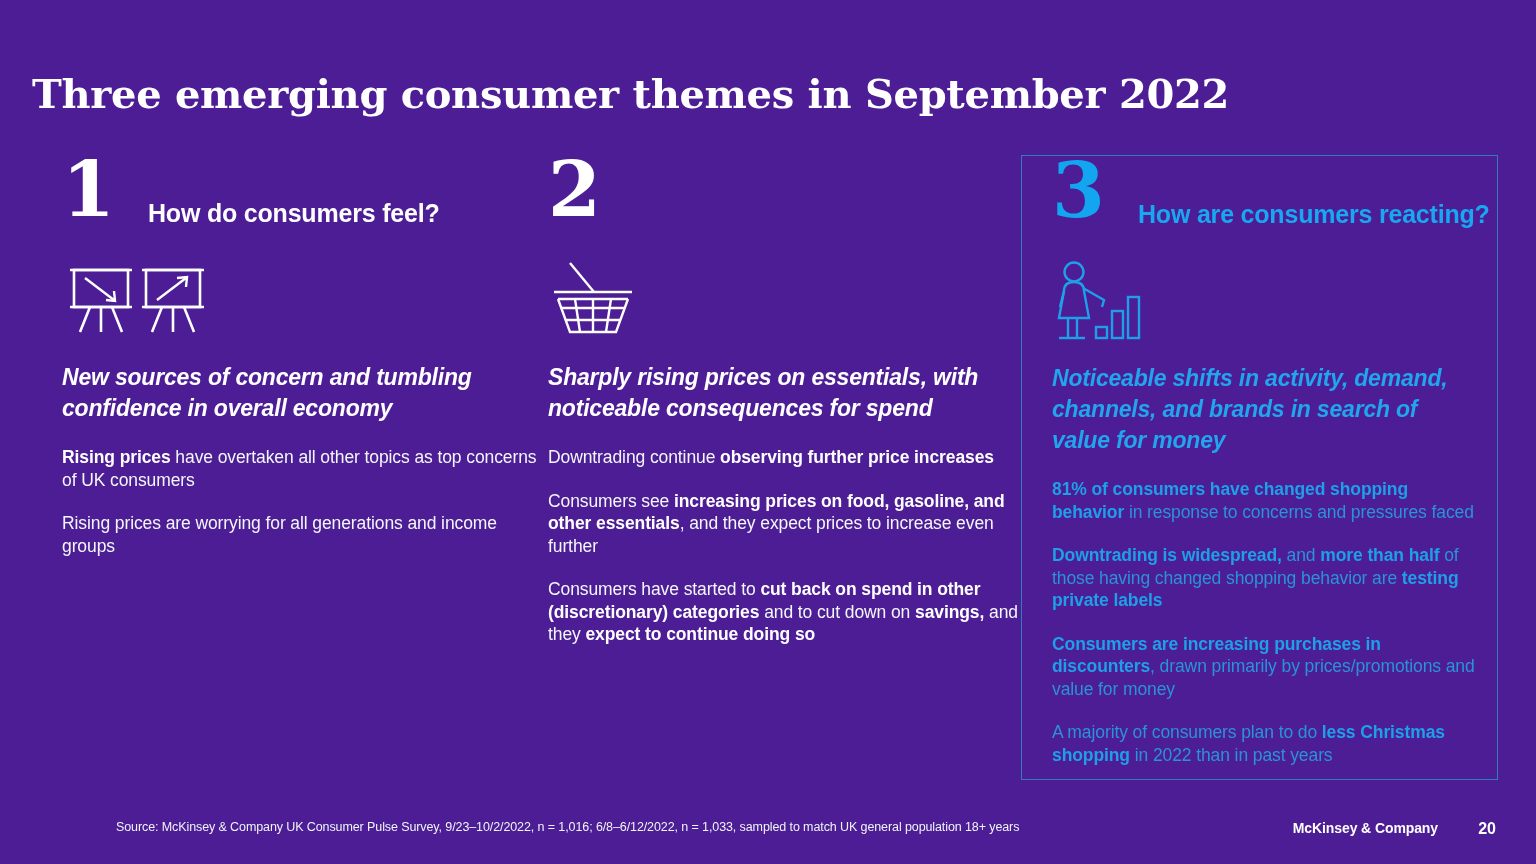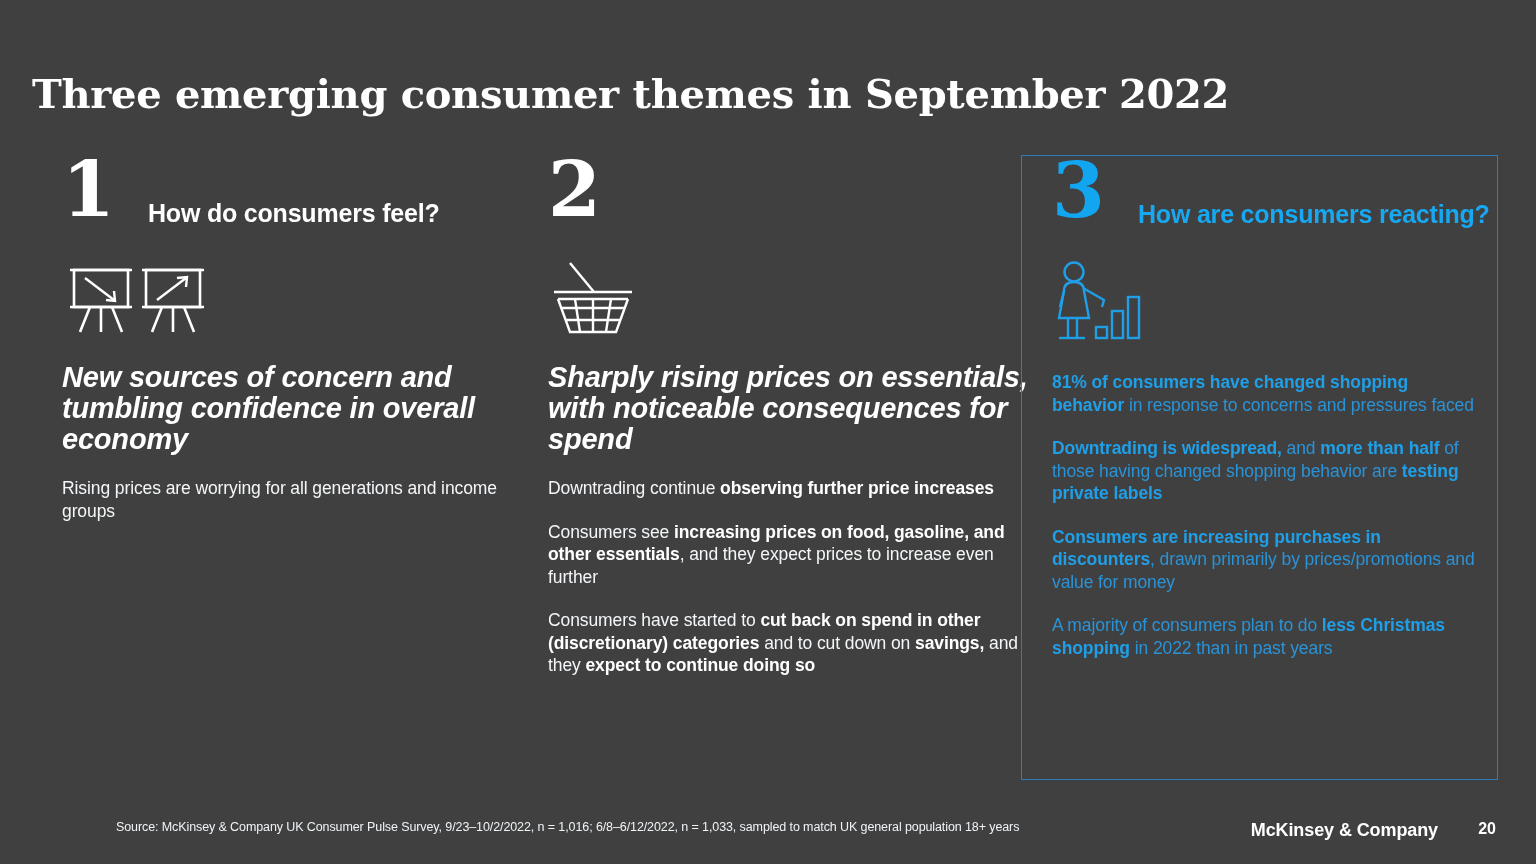--- a/index.html
+++ b/index.html
@@ -11,21 +11,21 @@
     width: 1536px;
     height: 864px;
     overflow: hidden;
     font-family: "Liberation Sans", sans-serif;
     -webkit-font-smoothing: antialiased;
   }
   .slide {
     position: relative;
     width: 1536px;
     height: 864px;
-    background: #404040;
+    background: #4c1d95;
   }
 
   
   .slide-title {
     position: absolute;
     left: 32px;
     top: 70px;
     font-family: "DejaVu Serif", "Liberation Serif", serif;
     font-weight: bold;
     font-size: 40px;
@@ -92,21 +92,21 @@
   #col-3 .col-question { left: 100px; color: #18a8f2; }
 
   .col-icon {
     position: relative;
     height: 90px;
     margin-top: 8px;
   }
   #col-3 .col-icon { padding-left: 14px; }
 
   .col-lede {
-    font-size: 29px;
+    font-size: 23px;
     font-weight: bold;
     font-style: italic;
     line-height: 31px;
     color: #ffffff;
     margin-top: 14px;
     letter-spacing: -0.2px;
   }
   #col-3 .col-lede { color: #21a6ee; padding-left: 14px; }
 
   .col-body { margin-top: 22px; }
@@ -131,21 +131,21 @@
     font-size: 12.5px;
     color: #f0f4f7;
     letter-spacing: -0.1px;
     white-space: nowrap;
     margin-left: 48px;
   }
   .footer-brand {
     position: absolute;
     right: 98px;
     top: 820px;
-    font-size: 18px;
+    font-size: 14px;
     font-weight: bold;
     color: #ffffff;
     letter-spacing: -0.1px;
   }
   .footer-page {
     position: absolute;
     right: 40px;
     top: 820px;
     font-size: 16px;
     font-weight: bold;
@@ -185,20 +185,21 @@
           <line x1="80" y1="49" x2="142" y2="49"></line>
           <line x1="111" y1="49" x2="111" y2="74"></line>
           <line x1="100" y1="49" x2="90" y2="74"></line>
           <line x1="122" y1="49" x2="132" y2="74"></line>
           <line x1="95" y1="42" x2="124" y2="20" stroke-width="2.4"></line>
           <polyline points="115,20 125,19 124,29" stroke-width="2.4"></polyline>
         </svg>
       </div>
       <div class="col-lede">New sources of concern and tumbling confidence in overall economy</div>
       <div class="col-body">
+          <p><b>Rising prices</b><span> have overtaken all other topics as top concerns of UK consumers</span></p>
           <p><span>Rising prices are worrying for all generations and income groups</span></p>
         </div>
     </div>
 
     <div class="col" id="col-2">
       <div class="col-header">
         <div class="col-num">2</div>
       </div>
       <div class="col-icon">
         <svg width="110" height="80" viewBox="0 0 110 80" fill="none" stroke="#ffffff" stroke-width="2.4">
@@ -233,20 +234,21 @@
           <line x1="12" y1="32" x2="8" y2="48"></line>
           <path d="M31 29 L52 41 L50 48"></path>
           <line x1="16" y1="59" x2="16" y2="79"></line>
           <line x1="25" y1="59" x2="25" y2="79"></line>
           <line x1="7" y1="79" x2="33" y2="79"></line>
           <rect x="44" y="68" width="11" height="11"></rect>
           <rect x="60" y="52" width="11" height="27"></rect>
           <rect x="76" y="38" width="11" height="41"></rect>
         </svg>
       </div>
+      <div class="col-lede">Noticeable shifts in activity, demand, channels, and brands in search of value for money</div>
       <div class="col-body">
           <p><b>81% of consumers have changed shopping behavior</b><span> in response to concerns and pressures faced</span></p>
           <p><b>Downtrading is widespread,</b><span> and </span><b>more than half</b><span> of those having changed shopping behavior are </span><b>testing private labels</b></p>
           <p><b>Consumers are increasing purchases in discounters</b><span>, drawn primarily by prices/promotions and value for money</span></p>
           <p><span>A majority of consumers plan to do </span><b>less Christmas shopping</b><span> in 2022 than in past years</span></p>
         </div>
     </div>
 
   </div>
 

